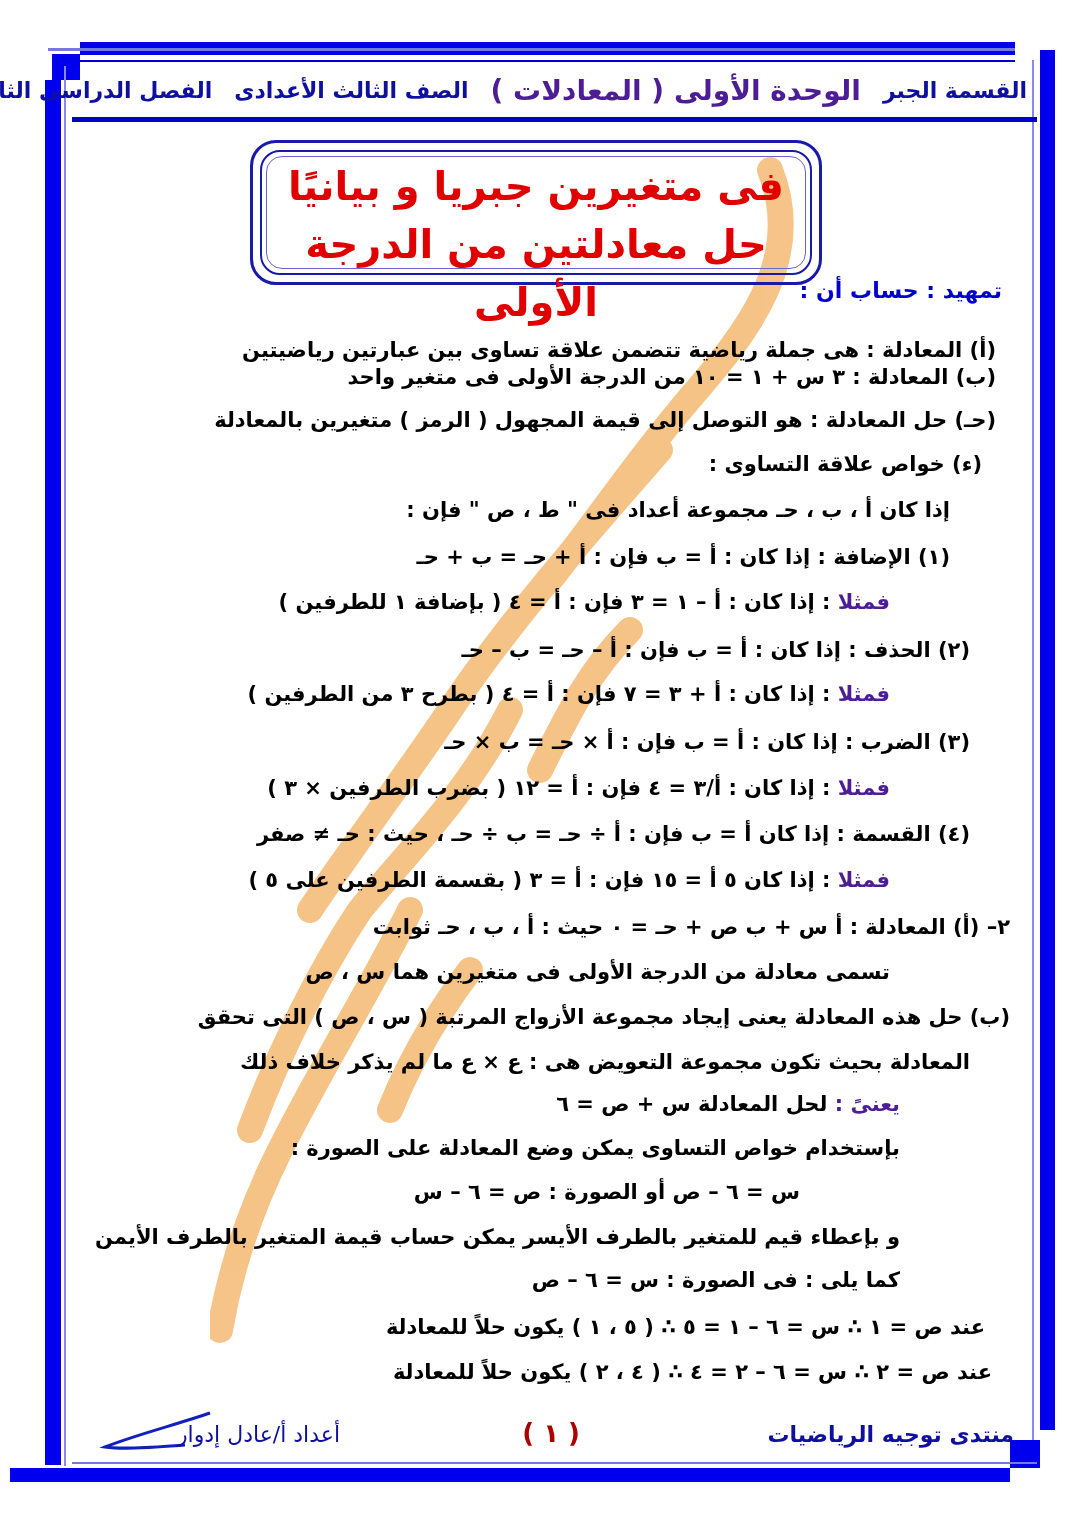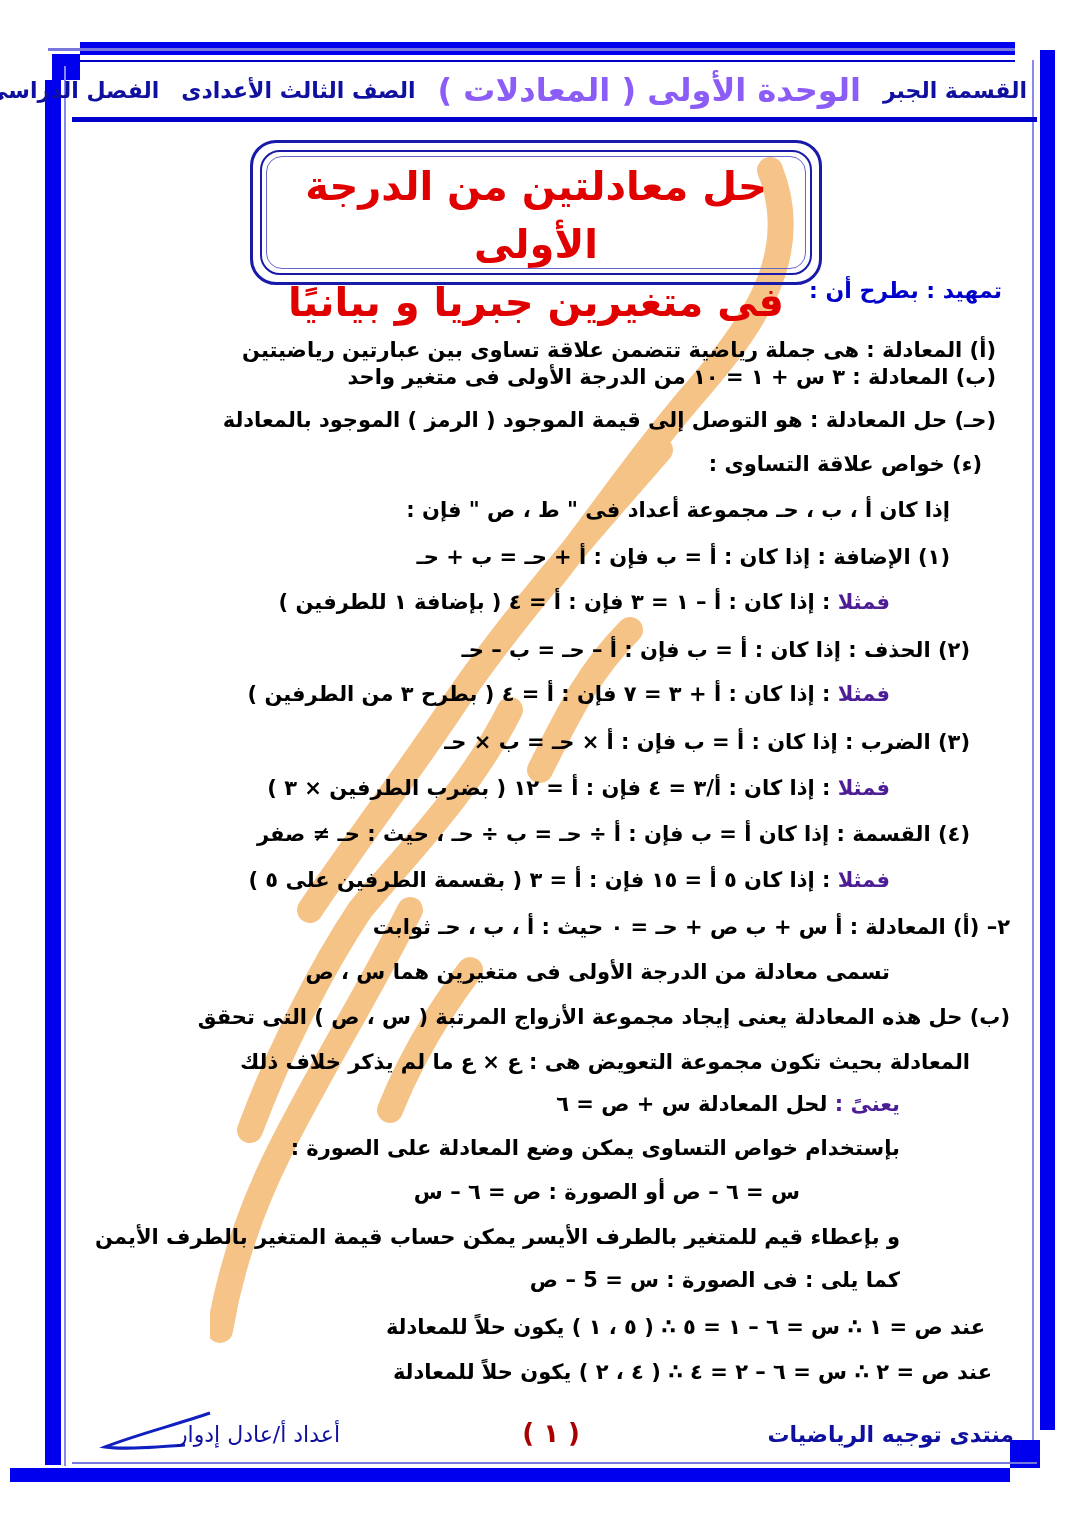--- a/index.html
+++ b/index.html
@@ -11,21 +11,21 @@
   .frame-left-bar { position:absolute; left:45px; top:80px; width:16px; height:1385px; background:#0000ee; }
   .frame-left-thin { position:absolute; left:64px; top:66px; width:2px; height:1400px; background:#8888ee; }
   .frame-right-bar { position:absolute; left:1040px; top:50px; width:15px; height:1380px; background:#0000ee; }
   .frame-right-thin { position:absolute; left:1032px; top:60px; width:2px; height:1395px; background:#8888ee; }
   .frame-corner-tl { position:absolute; left:52px; top:54px; width:28px; height:26px; background:#0000ee; }
   .frame-corner-br { position:absolute; left:1010px; top:1440px; width:30px; height:28px; background:#0000ee; }
   .header-rule { position:absolute; left:72px; top:117px; width:965px; height:5px; background:#0000cc; }
   .footer-rule { position:absolute; left:72px; top:1462px; width:965px; height:2px; background:#7777dd; }
 
   .header { position:absolute; left:75px; top:64px; width:960px; height:52px; direction:rtl; display:flex; align-items:center; gap:22px; padding-right:8px; box-sizing:border-box; font-size:22px; font-weight:bold; color:#1010a0; white-space:nowrap; }
-  .header .red { color:#8b5cf6; font-size:32px; }
+  .header .red { color:#4c1d95; font-size:28px; }
 
   .title-box { position:absolute; left:250px; top:140px; width:572px; height:145px; border:3px solid #1a1aaa; border-radius:26px; box-sizing:border-box; }
   .title-box-inner { position:absolute; left:7px; top:7px; right:7px; bottom:7px; border:2px solid #1a1aaa; border-radius:20px; }
   .title-box-inner2 { position:absolute; left:4px; top:4px; right:4px; bottom:4px; border:1px solid #6666cc; border-radius:16px; }
   .title-text { position:absolute; left:0; right:0; top:14px; direction:rtl; text-align:center; color:#e00000; font-size:40px; font-weight:bold; line-height:58px; }
 
   .watermark { position:absolute; left:210px; top:150px; width:620px; height:1200px; pointer-events:none; }
 
   .content { position:absolute; left:80px; top:270px; width:930px; direction:rtl; color:#000; font-size:21px; font-weight:bold; }
   .line { position:absolute; right:0; white-space:nowrap; }
@@ -70,33 +70,33 @@
     <path d="M420 480 C 380 520, 360 560, 330 620"></path>
     <path d="M260 820 C 230 860, 200 910, 180 960"></path>
   </g>
 </svg>
 
 <div class="title-box">
   <div class="title-box-inner">
       <div class="title-box-inner2"></div>
     </div>
   <div class="title-text">
+    <div>فى متغيرين جبريا و بيانيًا</div>
     <div>حل معادلتين من الدرجة الأولى</div>
-    <div>فى متغيرين جبريا و بيانيًا</div>
   </div>
 </div>
 
 <div class="content">
   <div class="line blue" style="top:8px; right:8px; font-size:22px;">
     <span>تمهيد :</span>
-    <span>بطرح أن :</span>
+    <span>حساب أن :</span>
   </div>
   <div class="line" style="top:68px; right:14px;">(أ) المعادلة : هى جملة رياضية تتضمن علاقة تساوى بين عبارتين رياضيتين</div>
   <div class="line" style="top:95px; right:14px;">(ب) المعادلة : ٣ س + ١ = ١٠    من الدرجة الأولى فى متغير واحد</div>
-  <div class="line" style="top:138px; right:14px;">(حـ)  حل المعادلة : هو التوصل إلى قيمة الموجود ( الرمز ) الموجود بالمعادلة</div>
+  <div class="line" style="top:138px; right:14px;">(حـ)  حل المعادلة : هو التوصل إلى قيمة المجهول ( الرمز ) متغيرين بالمعادلة</div>
   <div class="line" style="top:182px; right:28px;">(ء)  خواص علاقة التساوى :</div>
   <div class="line" style="top:228px; right:60px;">إذا كان أ ، ب ، حـ مجموعة أعداد فى " ط ، ص " فإن :</div>
   <div class="line" style="top:275px; right:60px;">(١) الإضافة : إذا كان : أ = ب          فإن :  أ + حـ = ب + حـ</div>
   <div class="line" style="top:320px; right:120px;">
     <span class="red">فمثلا</span><span> : إذا كان :  أ – ١ = ٣      فإن :  أ = ٤        ( بإضافة ١ للطرفين )</span>
   </div>
   <div class="line" style="top:368px; right:40px;">(٢) الحذف   :  إذا كان :  أ = ب          فإن :  أ – حـ = ب – حـ</div>
   <div class="line" style="top:412px; right:120px;">
     <span class="red">فمثلا</span><span> : إذا كان  :  أ + ٣ = ٧      فإن :  أ = ٤     ( بطرح ٣ من الطرفين )</span>
   </div>
@@ -111,21 +111,21 @@
   <div class="line" style="top:645px; right:0px;">٢– (أ) المعادلة : أ س + ب ص + حـ = ٠      حيث :  أ  ، ب ، حـ  ثوابت</div>
   <div class="line" style="top:690px; right:120px;">تسمى معادلة من الدرجة الأولى فى متغيرين هما س ، ص</div>
   <div class="line" style="top:735px; right:0px;">(ب)        حل هذه المعادلة يعنى إيجاد مجموعة الأزواج المرتبة ( س ، ص ) التى تحقق</div>
   <div class="line" style="top:780px; right:40px;">المعادلة بحيث تكون مجموعة التعويض هى :  ع × ع  ما لم يذكر خلاف ذلك</div>
   <div class="line" style="top:822px; right:110px;">
     <span class="red">يعنىً :</span><span> لحل المعادلة  س + ص = ٦</span>
   </div>
   <div class="line" style="top:866px; right:110px;">بإستخدام خواص التساوى يمكن وضع المعادلة على الصورة  :</div>
   <div class="line" style="top:910px; right:210px;">س = ٦ – ص            أو الصورة :  ص = ٦ – س</div>
   <div class="line" style="top:955px; right:110px;">و بإعطاء قيم للمتغير بالطرف الأيسر يمكن حساب قيمة المتغير بالطرف الأيمن</div>
-  <div class="line" style="top:998px; right:110px;">كما يلى : فى الصورة : س = 5 – ص</div>
+  <div class="line" style="top:998px; right:110px;">كما يلى : فى الصورة : س = ٦ – ص</div>
   <div class="line" style="top:1045px; right:25px;">عند ص = ١          ∴   س = ٦ – ١ = ٥  ∴  ( ٥ ، ١ )  يكون حلاً للمعادلة</div>
   <div class="line" style="top:1090px; right:18px;">عند ص = ٢          ∴   س = ٦ – ٢ = ٤      ∴   ( ٤ ، ٢ )  يكون حلاً للمعادلة</div>
 </div>
 
 <svg class="signature" viewBox="0 0 120 50">
   <path d="M115 8 C 80 20, 40 30, 10 42 C 30 45, 60 42, 90 40" fill="none" stroke="#1020c0" stroke-width="3"></path>
 </svg>
 
 <div class="footer">
   <span class="footer-left">منتدى توجيه الرياضيات</span>

